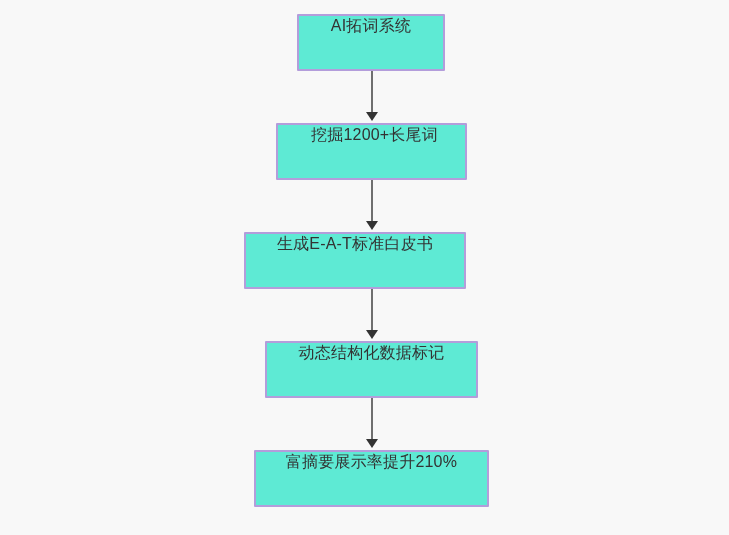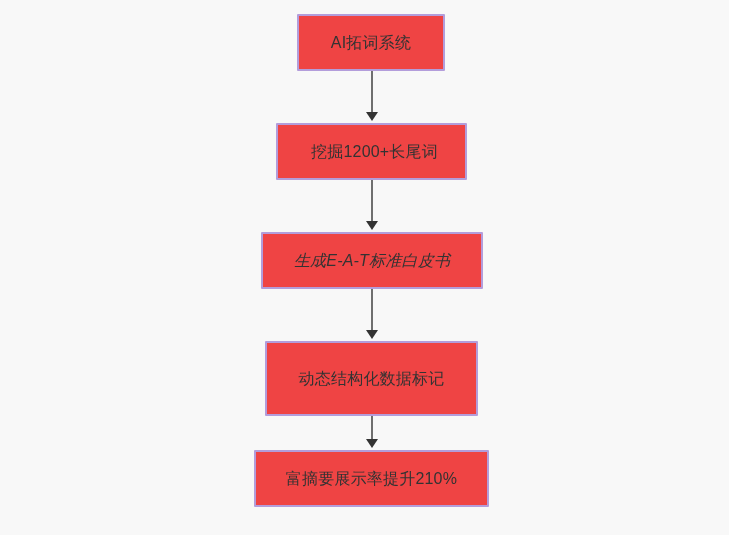--- a/index.html
+++ b/index.html
@@ -14,25 +14,25 @@
     overflow: hidden;
   }
   #flow-canvas {
     position: relative;
     width: 729px;
     height: 535px;
   }
   .node {
     position: absolute;
     box-sizing: border-box;
-    background: #ef4444;
+    background: #5eead4;
     border: 2px solid #b39ddb;
     border-radius: 1px;
     display: flex;
-    align-items: center;
+    align-items: flex-start;
     justify-content: center;
     text-align: center;
   }
   .node-label {
     font-size: 16px;
     line-height: 1.2;
     color: #333333;
     letter-spacing: 0.2px;
     white-space: nowrap;
   }
@@ -68,25 +68,25 @@
   <div class="arrowhead" style="left:366px; top:439px;"></div>
 
   <div class="node" style="left:297px; top:14px; width:148px; height:57px;">
     <span class="node-label">AI拓词系统</span>
   </div>
 
   <div class="node" style="left:276px; top:123px; width:191px; height:57px;padding-left:6px;">
     <span class="node-label">挖掘1200+长尾词</span>
   </div>
 
-  <div class="node" style="left:261px; top:232px; width:222px; height:57px;font-style:italic;">
+  <div class="node" style="left:244px; top:232px; width:222px; height:57px;">
     <span class="node-label">生成E-A-T标准白皮书</span>
   </div>
 
-  <div class="node" style="left:265px; top:341px; width:213px; height:75px;">
+  <div class="node" style="left:265px; top:341px; width:213px; height:57px;">
     <span class="node-label">动态结构化数据标记</span>
   </div>
 
   <div class="node" style="left:254px; top:450px; width:235px; height:57px;">
     <span class="node-label">富摘要展示率提升210%</span>
   </div>
 
 </div>
 
 </body></html>

